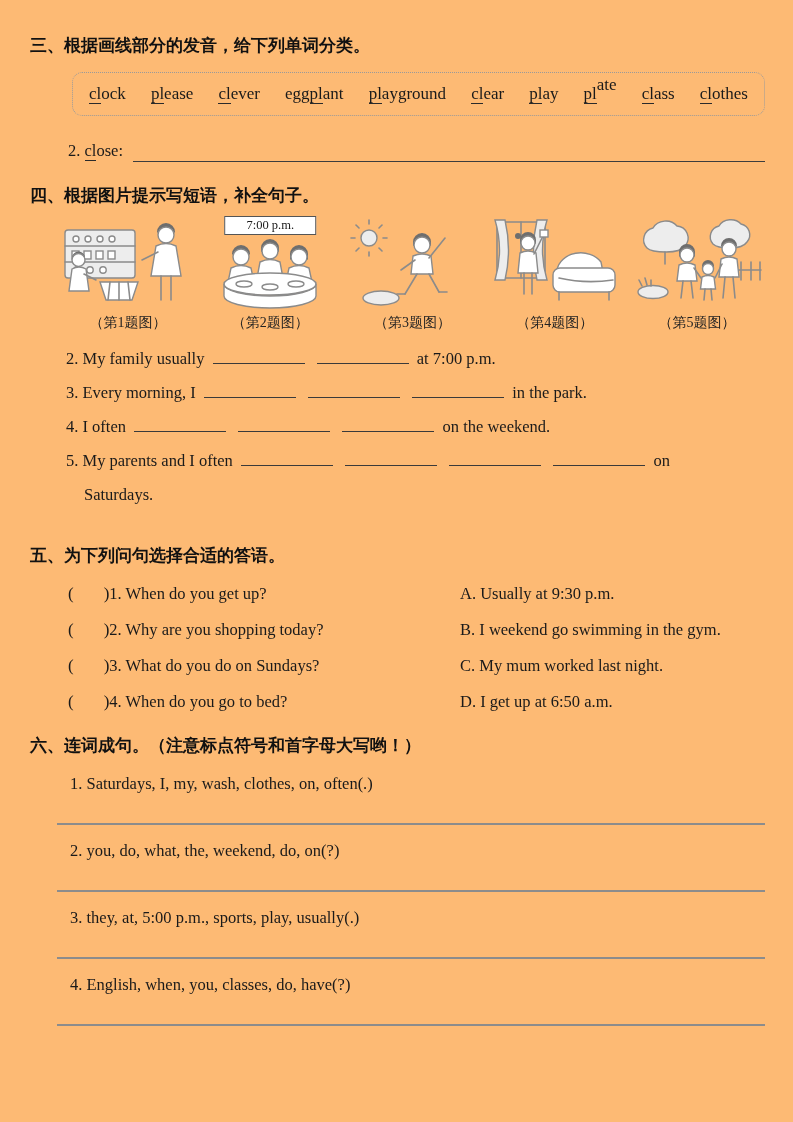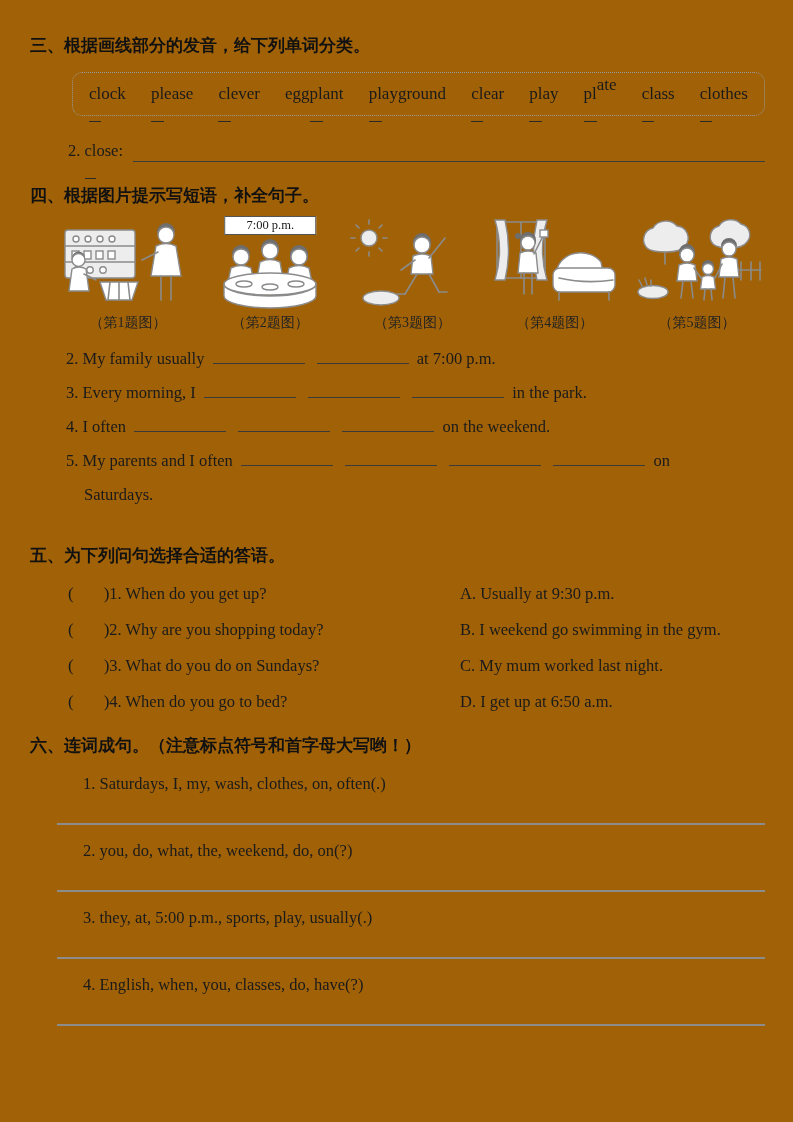--- a/index.html
+++ b/index.html
@@ -2,21 +2,21 @@
 <html><head>
 <meta charset="utf-8">
 <style>
   html,body{margin:0;padding:0;background:#ffffff;}
   #page{
     position:relative;
     width:793px;height:1122px;
     box-sizing:border-box;
     padding:34px 28px 0 30px;
     overflow:hidden;
-    background:#a16207;
+    background:#fdba74;
     color:#1a1a1a;
     font-family:"Liberation Serif", serif;
     font-size:16.5px;
   }
   .heading{
     font-family:"Liberation Sans", sans-serif;
     font-weight:bold;
     font-size:17px;
     line-height:24px;
     margin:0;
@@ -27,21 +27,21 @@
     margin:14px 0 0 42px;
     border:1.6px dotted #9a9a9a;
     border-radius:10px;
     padding:11px 16px;
     display:flex;
     justify-content:space-between;
     align-items:flex-end;
     font-size:17px;
   }
   .word{white-space:nowrap;}
-  .u{border-bottom:1.5px solid #2a2a2a;padding-bottom:18px;}
+  .u{border-bottom:1.5px solid #2a2a2a;padding-bottom:0;}
   .sup{position:relative;top:-9px;}
   .s3-item{
     display:flex;align-items:flex-end;
     margin:24px 0 0 38px;
     line-height:22px;
   }
   .fill-line{flex:1;border-bottom:1.3px solid #3d3d3d;height:3px;margin-left:10px;}
   
   #pictures{
     margin:10px 0 0 30px;
@@ -65,21 +65,21 @@
   }
   
   #s5-rows{margin-top:8px;}
   .m-row{display:flex;margin:0 0 0 38px;line-height:36px;}
   .m-left{width:392px;display:flex;align-items:baseline;}
   .paren{font-size:17px;}
   .paren-gap{display:inline-block;width:30px;}
   .m-right{flex:1;}
   
   #s6-items{margin-top:10px;}
-  .s6-text{margin:14px 0 0 53px;line-height:24px;}
+  .s6-text{margin:14px 0 0 40px;line-height:24px;}
   .ans-line{border-bottom:2px solid #8c8c8c;margin:27px 0 0 27px;height:0;}
   svg{display:block;}
   .ill-stroke{stroke:#8b8b8b;fill:none;stroke-width:1.6;stroke-linecap:round;stroke-linejoin:round;}
   .ill-fill{fill:#ededed;stroke:#8b8b8b;stroke-width:1.4;}
   .ill-hair{fill:#6e6e6e;stroke:none;}
   .ill-white{fill:#ffffff;stroke:#8b8b8b;stroke-width:1.4;}
 </style>
 </head>
 <body>
 

